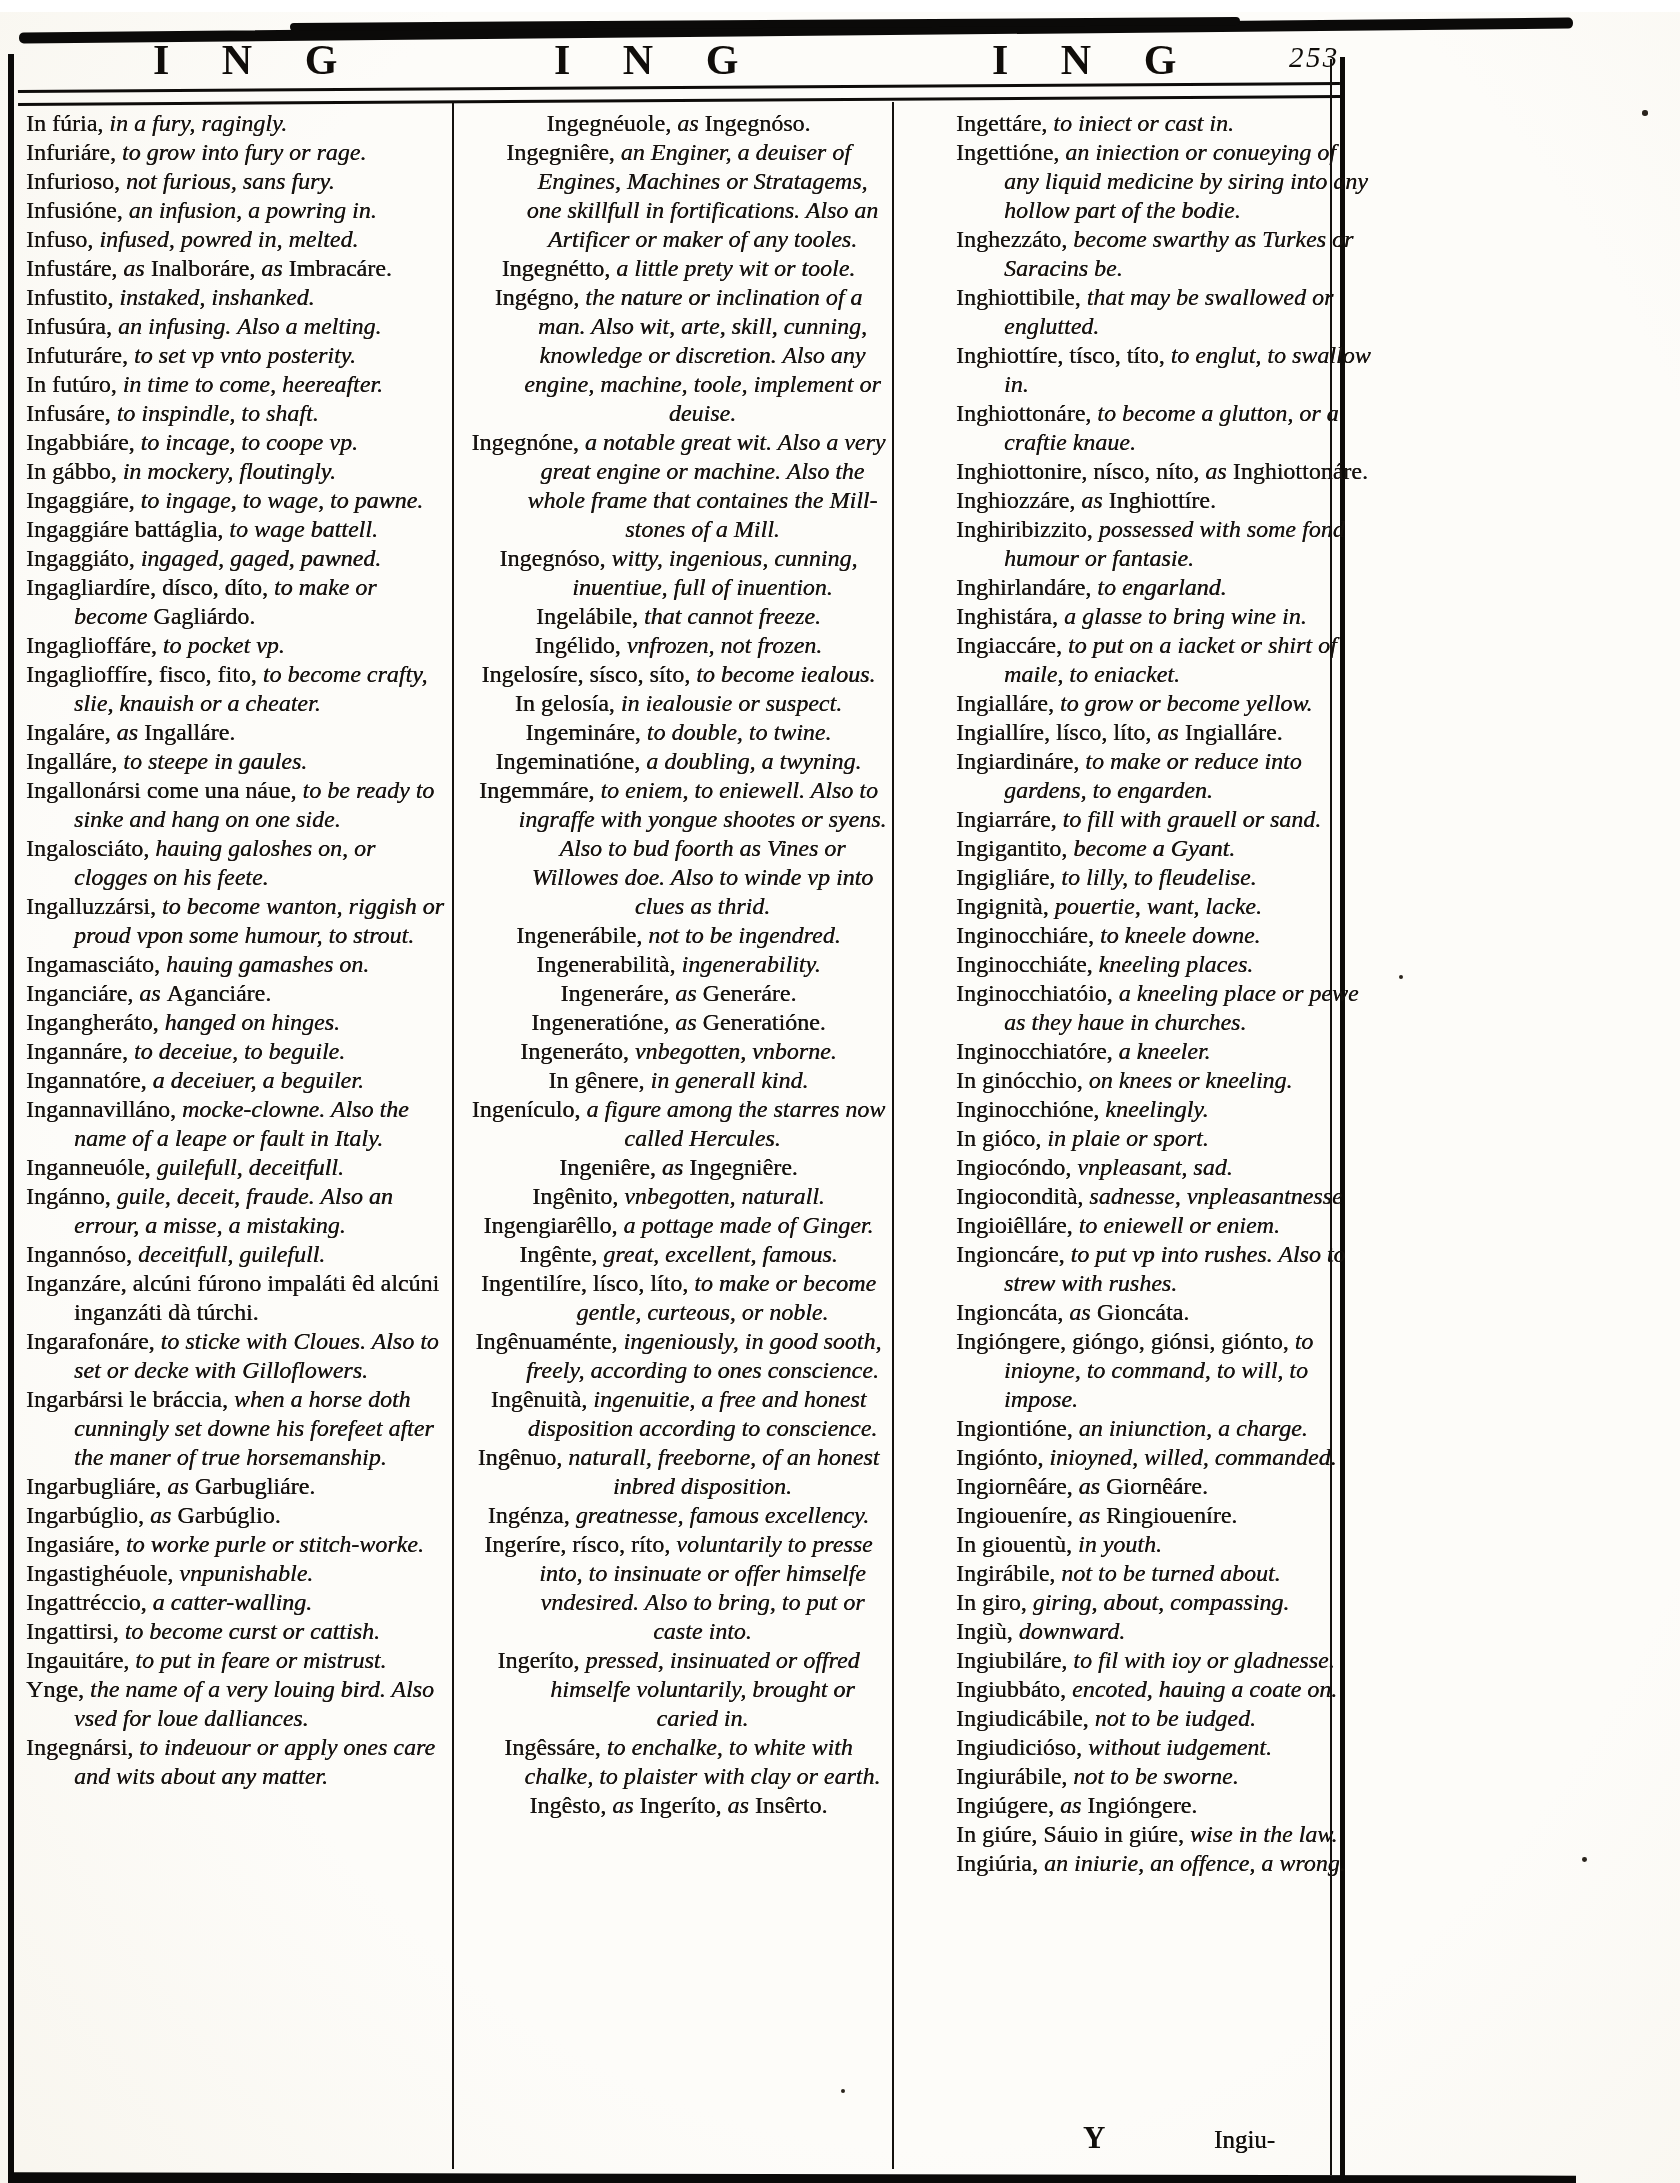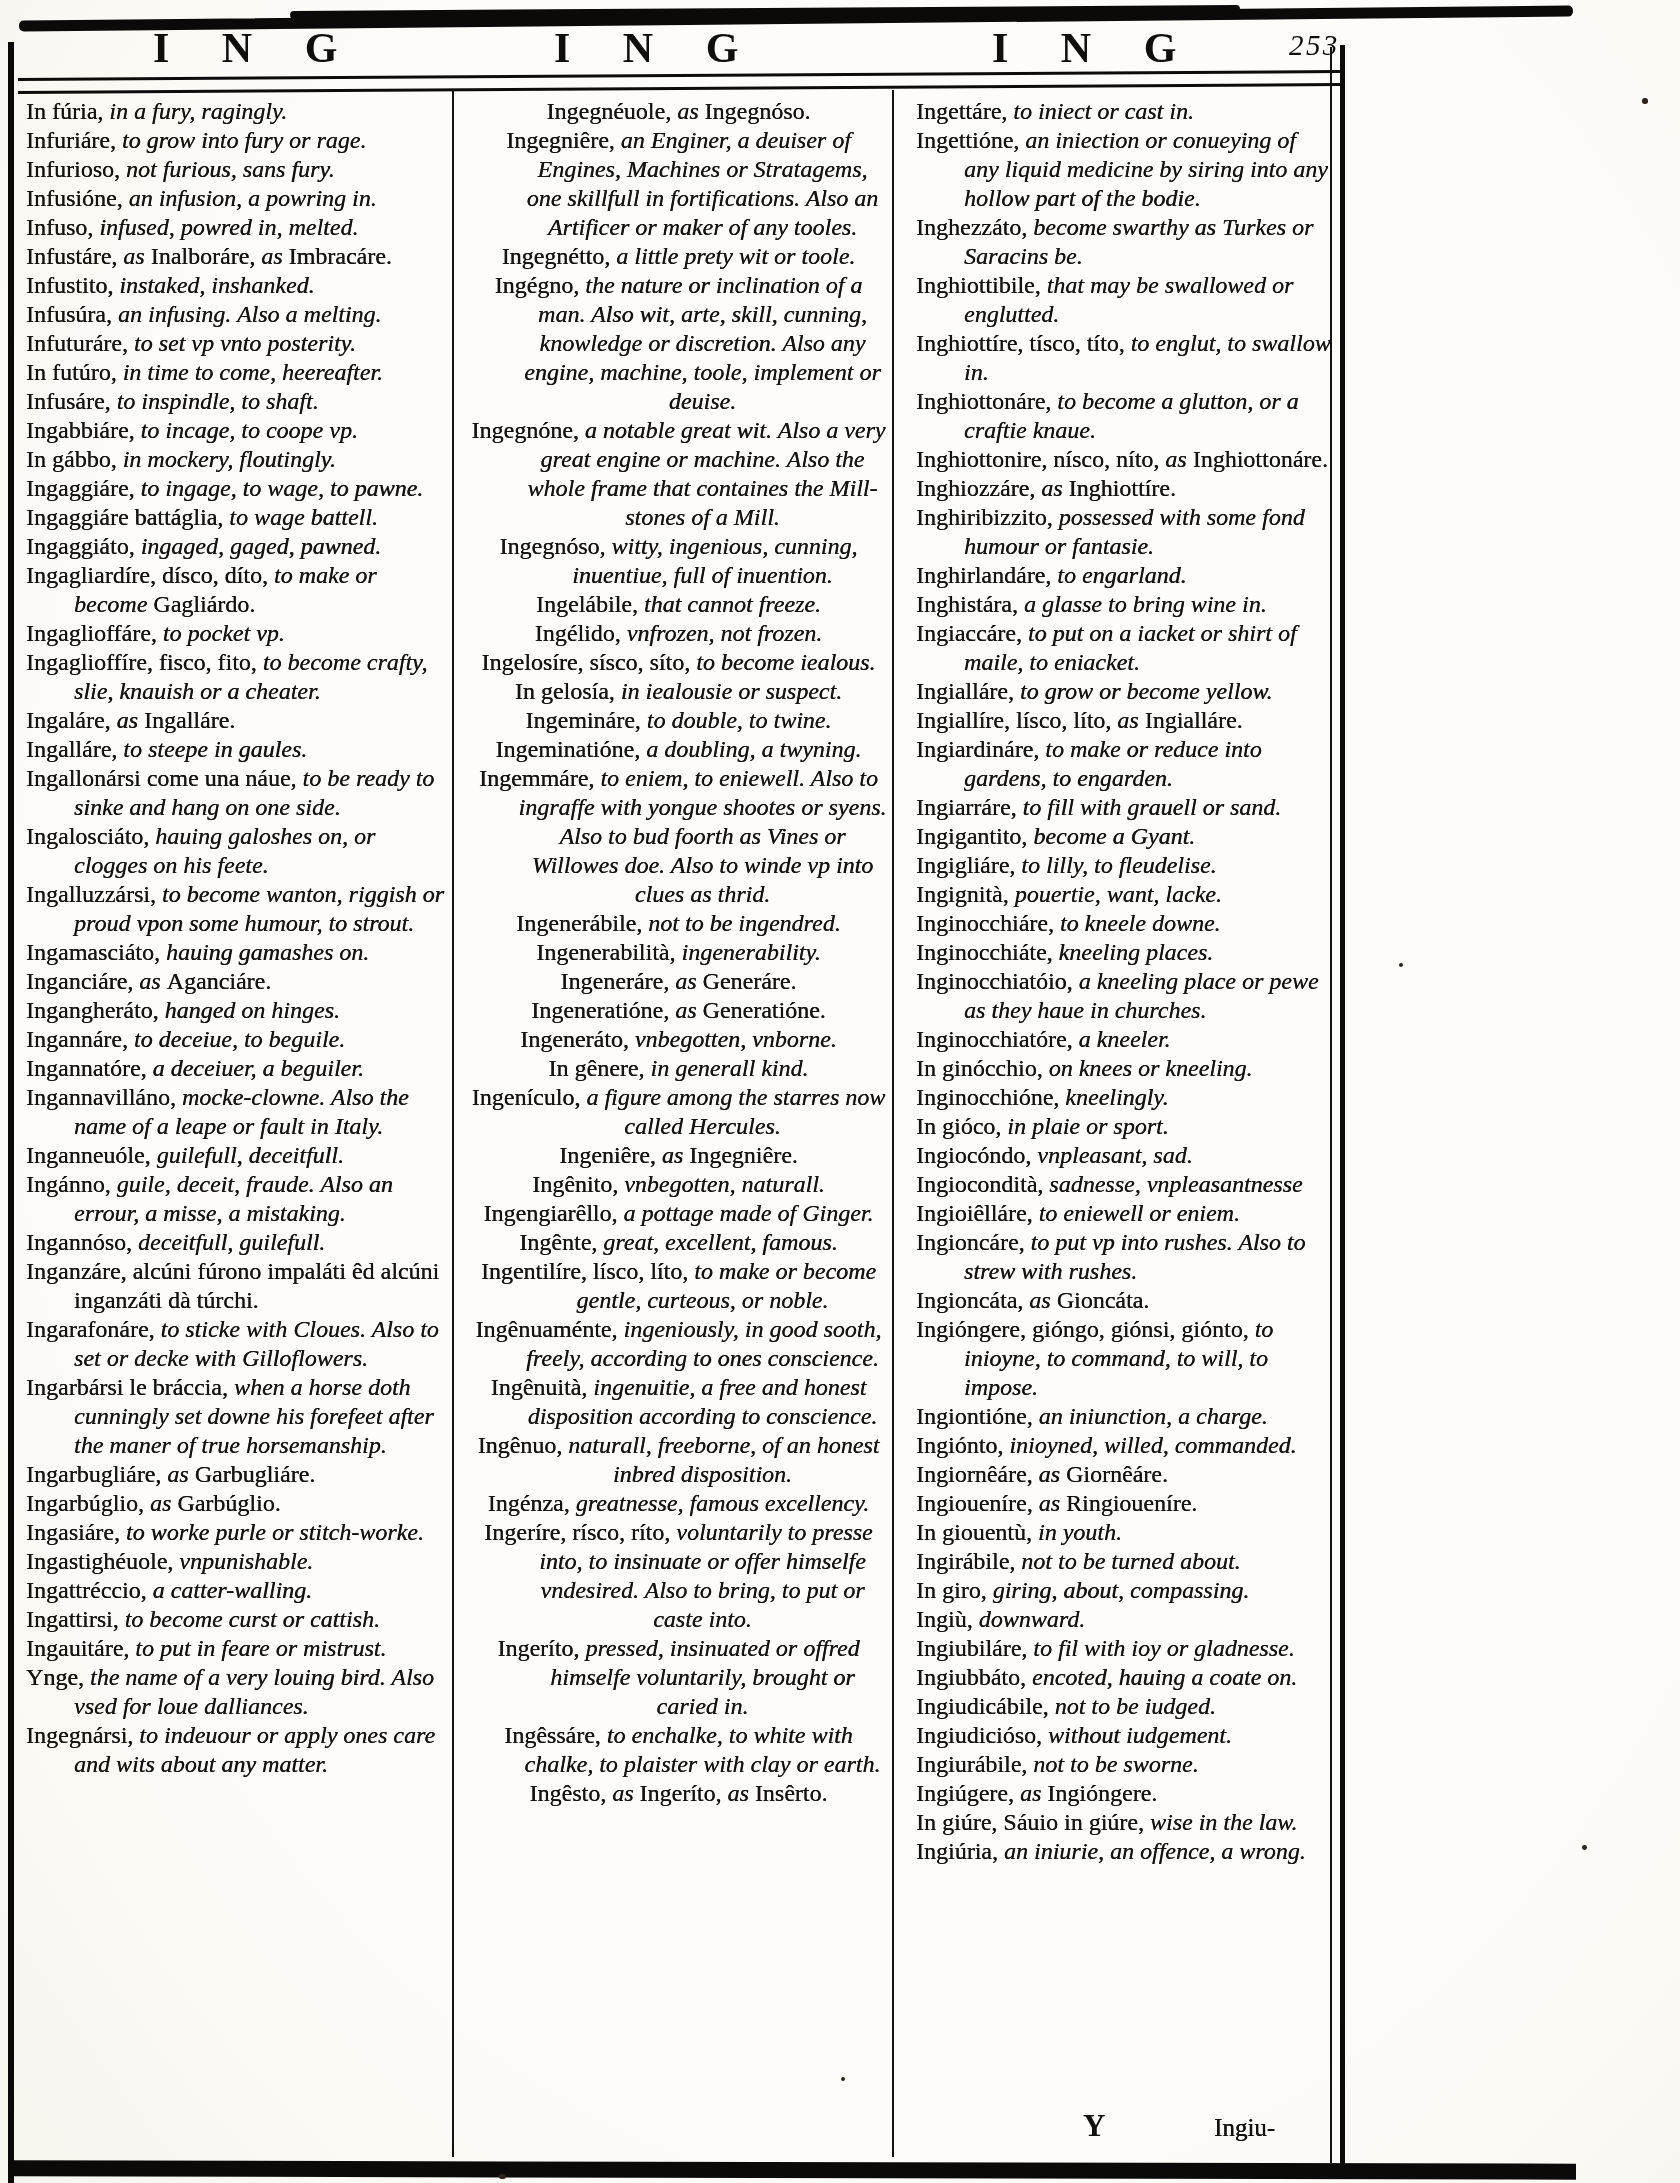--- a/index.html
+++ b/index.html
@@ -7,20 +7,21 @@
     width:1681px;height:2183px;position:relative;
     background:#ffffff;
     font-family:"Liberation Serif","DejaVu Serif",serif;
     overflow:hidden;
   }
   #paper{
     position:absolute;inset:0;
     background:
       radial-gradient(ellipse 1449px 1932px at 55% 45%, #fdfcf9 60%, #f6f3ea 100%);
     color:#171310;
+    margin-top:12px;
   }
   
   .edge{position:absolute;background:#0b0a09;}
   #edge-left{left:8px;top:42px;width:6.4px;height:2141px;}
   #edge-top{left:19.3px;top:13px;width:1554px;height:10.5px;transform:rotate(-0.55deg);border-radius:4.8px;}
   #edge-top2{left:290px;top:8px;width:950px;height:8px;transform:rotate(-0.35deg);border-radius:4px;}
   #edge-bottom{left:11.3px;top:2162px;width:1565px;height:16px;transform:rotate(0.12deg);}
   #rule-header{
     position:absolute;left:17.7px;top:74px;width:1322px;height:9.7px;
     border-top:3.2px solid #0e0c0a;border-bottom:3.2px solid #0e0c0a;
@@ -46,21 +47,21 @@
     font-size:29px;color:#100d0a;font-style:italic;letter-spacing:2.4px;
   }
   
   .col{
     position:absolute;top:97px;height:2063px;overflow:hidden;
     font-size:24px;line-height:29px;color:#171310;
     text-shadow:0.3px 0 0 currentColor;
   }
   #col-0{left:26px;width:422px;}
   #col-1{left:470px;width:417px;text-align:center;}
-  #col-2{left:916px;width:419px;}
+  #col-2{left:956px;width:419px;}
   .entry{margin:0;padding-left:48px;text-indent:-48px;}
   .rm{font-style:normal;}
   .it{font-style:italic;}
   
   #signature{
     position:absolute;left:1083px;top:2108px;
     font-size:31px;font-weight:700;color:#12100d;
   }
   #catchword{
     position:absolute;left:1214px;top:2114px;

